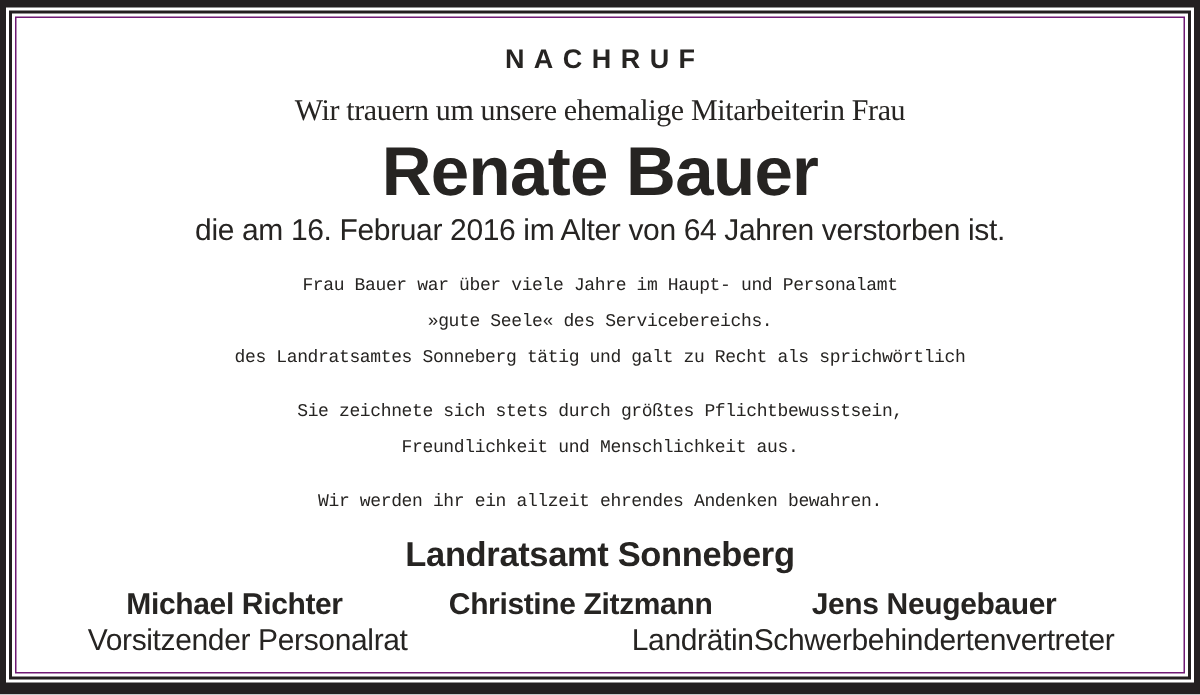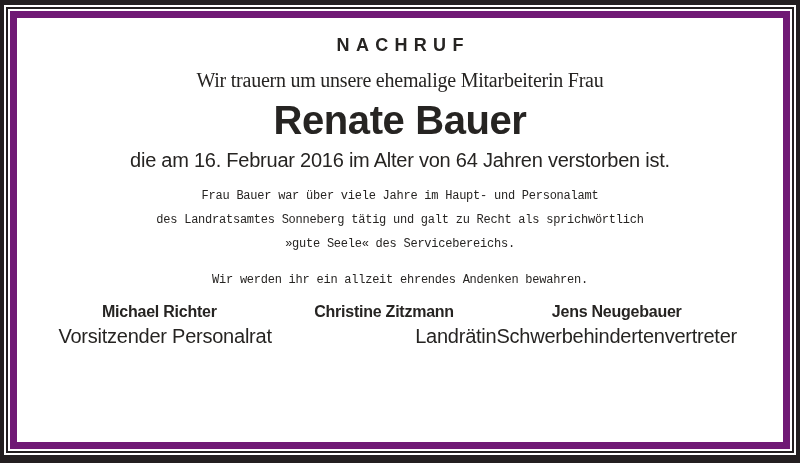--- a/index.html
+++ b/index.html
@@ -27,21 +27,21 @@
   .frame-mid {
     width: 100%;
     height: 100%;
     border: 2px solid #231f20;     
     padding: 2px;
     background: #ffffff;
   }
   .frame-inner {
     width: 100%;
     height: 100%;
-    border: 7px solid #701a75;     
+    border: 1px solid #701a75;     
     background: #ffffff;
     overflow: hidden;
   }
 
   
   .content {
     text-align: center;
     letter-spacing: -0.015em;      
   }
   .kicker {
@@ -52,21 +52,21 @@
     text-indent: 0.35em;           
   }
   .intro {
     margin: 12px 0 0 0;
     font-size: 20px;
     line-height: 24px;
     font-family: Liberation Serif, serif;
   }
   .deceased {
     margin: 8px 0 0 0;
-    font-size: 40px;
+    font-size: 46px;
     line-height: 40px;
     font-weight: bold;
     letter-spacing: -0.01em;
   }
   .death-line {
     margin: 8px 0 4px 0;
     font-size: 20px;
     line-height: 24px;
   }
   .para {
@@ -85,21 +85,21 @@
   .signatures {
     display: flex;
     margin-top: 8px;
     padding: 0 46px 0 30px;
   }
   .sig {
     flex: 1;
     text-align: center;
   }
   .sig-name {
-    font-size: 16px;
+    font-size: 20px;
     line-height: 24px;
     font-weight: bold;
   }
   .sig-role {
     font-size: 20px;
     line-height: 24px;
     text-align: right;
   }
 </style>
 </head>
@@ -114,29 +114,34 @@
           <div class="kicker">NACHRUF</div>
 
           <p class="intro">Wir trauern um unsere ehemalige Mitarbeiterin Frau</p>
 
           <h1 class="deceased">Renate Bauer</h1>
 
           <p class="death-line">die am 16. Februar 2016 im Alter von 64 Jahren verstorben ist.</p>
 
           <p class="para">
             <span class="line">Frau Bauer war über viele Jahre im Haupt- und Personalamt</span>
+            <span class="line">»gute Seele« des Servicebereichs.</span>
             <span class="line">des Landratsamtes Sonneberg tätig und galt zu Recht als sprichwörtlich</span>
-            <span class="line">»gute Seele« des Servicebereichs.</span>
           </p>
 
+          <p class="para">
+            <span class="line">Sie zeichnete sich stets durch größtes Pflichtbewusstsein,</span>
+            <span class="line">Freundlichkeit und Menschlichkeit aus.</span>
+          </p>
 
           <p class="para">
             <span class="line">Wir werden ihr ein allzeit ehrendes Andenken bewahren.</span>
           </p>
 
+          <h2 class="org">Landratsamt Sonneberg</h2>
 
           <div class="signatures">
             <div class="sig">
               <div class="sig-name">Michael Richter</div>
               <div class="sig-role">Vorsitzender Personalrat</div>
             </div>
             <div class="sig">
               <div class="sig-name">Christine Zitzmann</div>
               <div class="sig-role">Landrätin</div>
             </div>

